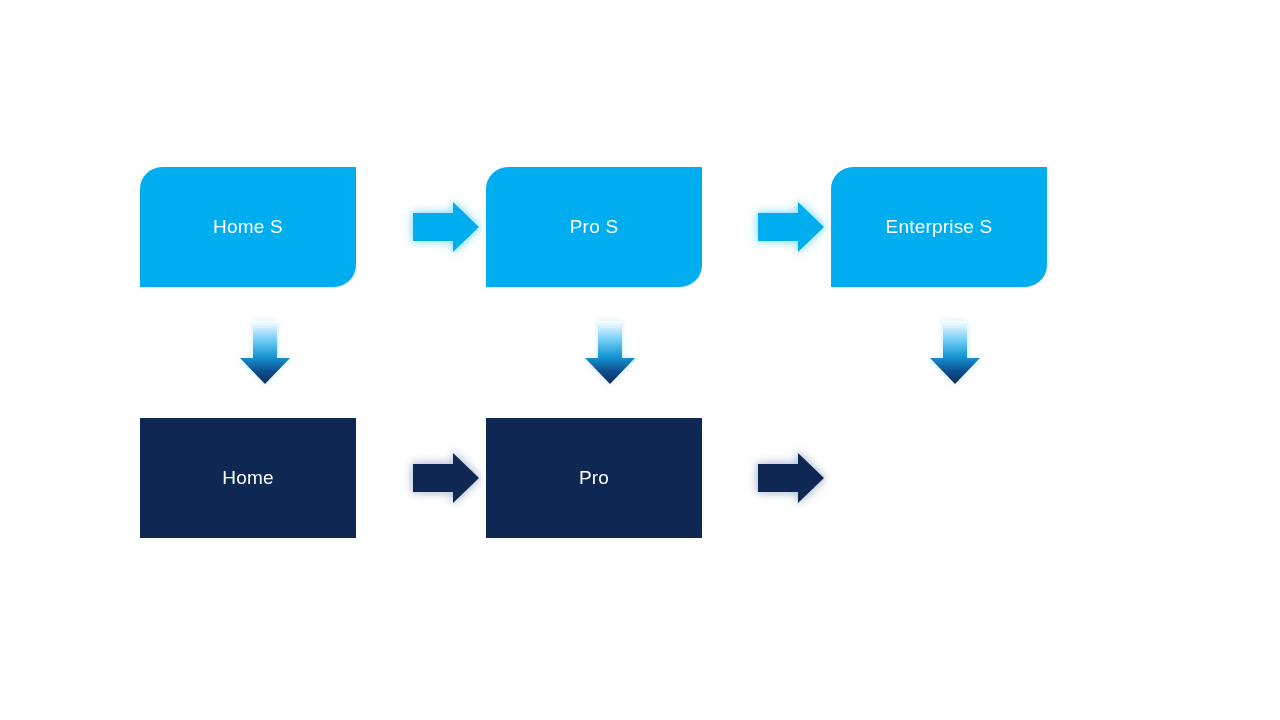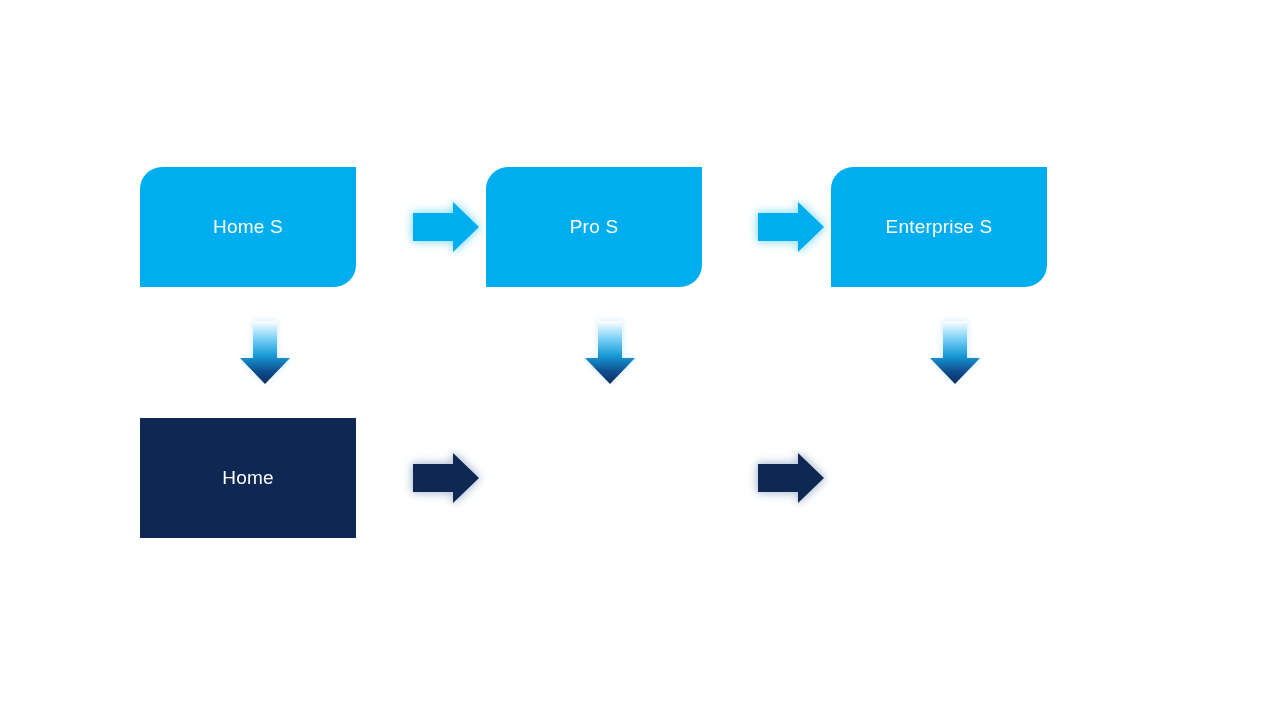--- a/index.html
+++ b/index.html
@@ -115,20 +115,23 @@
   <svg class="down-arrow d2" viewBox="0 0 50 63">
     <polygon fill="url(#downGrad)" points="13,0 37,0 37,37 50,37 25,63 0,37 13,37"></polygon>
   </svg>
   <svg class="down-arrow d3" viewBox="0 0 50 63">
     <polygon fill="url(#downGrad)" points="13,0 37,0 37,37 50,37 25,63 0,37 13,37"></polygon>
   </svg>
 
   <div class="node bottom-box c1">
     <span>Home</span>
   </div>
+  <div class="node bottom-box c2">
+    <span>Pro</span>
+  </div>
 
   <svg class="right-arrow bottomrow g1" viewBox="0 0 66 50">
     <polygon fill="currentColor" points="0,11 40,11 40,0 66,25 40,50 40,39 0,39"></polygon>
   </svg>
   <svg class="right-arrow bottomrow g2" viewBox="0 0 66 50">
     <polygon fill="currentColor" points="0,11 40,11 40,0 66,25 40,50 40,39 0,39"></polygon>
   </svg>
 
 </div>
 

